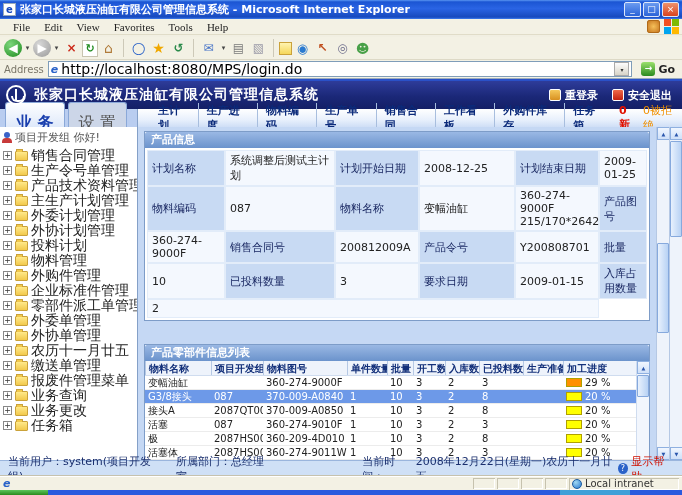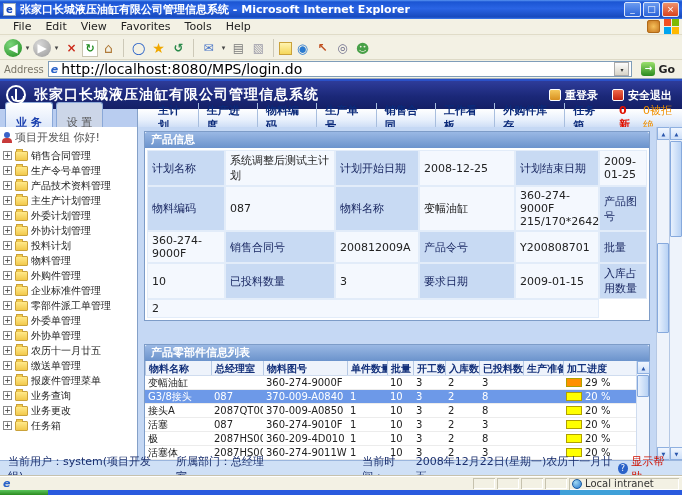--- a/index.html
+++ b/index.html
@@ -13,21 +13,21 @@
   .titlebar .win-icon { width:13px; height:13px; background:#fff; border:1px solid #9ab; margin-right:4px;
     color:#1749bd; font-weight:bold; font-size:10px; line-height:11px; text-align:center; }
   .titlebar .title-text { font-weight:bold; font-size:11px; flex:1; white-space:nowrap; overflow:hidden; }
   .win-btns { display:flex; gap:2px; }
   .win-btn { width:17px; height:15px; border-radius:2px; border:1px solid #dce6fa; color:#fff;
     font-size:9px; line-height:13px; text-align:center; background:linear-gradient(#6b9bf0,#2a63d8); }
   .win-btn.wb-close { background:linear-gradient(#f0926c,#d8431f); }
 
   
   .menubar { position:absolute; top:19px; left:0; right:0; height:16px; background:#f3f1e4;
-    border-bottom:1px solid #e0dcc8; display:flex; align-items:center; padding-left:6px; }
+    border-bottom:1px solid #e0dcc8; display:flex; align-items:center; padding-left:6px;font-family:Liberation Serif, serif; }
   .menu-item { padding:1px 7px; color:#222; }
   .menubar-right { margin-left:auto; display:flex; align-items:center; gap:4px; padding-right:2px; }
   .brand-badge { width:13px; height:13px; border-radius:2px; background:radial-gradient(#f5c05a,#c87820); border:1px solid #b06a18; }
   .winflag { width:16px; height:16px; display:grid; grid-template-columns:7px 7px; grid-template-rows:7px 7px; gap:1px; }
   .winflag i:nth-child(1){background:#f25022;} .winflag i:nth-child(2){background:#7fba00;}
   .winflag i:nth-child(3){background:#00a4ef;} .winflag i:nth-child(4){background:#ffb900;}
 
   
   .toolbar { position:absolute; top:37px; left:0; right:0; height:23px; background:#f3f1e4;
     border-bottom:1px solid #ddd9c6; display:flex; align-items:center; padding-left:4px; gap:1px; }
@@ -73,41 +73,41 @@
   .logo::after { content:""; position:absolute; left:7px; top:2px; width:2px; height:12px; background:#fff; }
   .logo::before { content:""; position:absolute; left:3px; top:9px; width:10px; height:4px; border:2px solid #fff; border-top:none; border-radius:0 0 8px 8px; }
   .app-title { color:#fff; font-weight:bold; font-size:14px; letter-spacing:1px; flex:1; white-space:nowrap; overflow:hidden; }
   .hdr-btn { display:flex; align-items:center; gap:4px; color:#fff; font-weight:bold; font-size:11px; margin-left:14px; }
   .hdr-ic { width:12px; height:12px; border-radius:2px; color:#fff; font-size:8px; line-height:12px; text-align:center; }
   .hdr-ic.relogin { background:linear-gradient(#f5c75a,#d89020); border:1px solid #fff; }
   .hdr-ic.logout { background:linear-gradient(#f06a4a,#c42210); border:1px solid #fff; }
 
   .tab-strip { height:18px; display:flex; }
   .tab-left { width:138px; background:#b9cdf0; display:flex; align-items:flex-end; padding-left:5px; gap:3px; border-right:1px solid #84a0c8; }
-  .side-tab { height:16px; padding:12px 10px; font-size:11px; line-height:16px; border:1px solid #8aa8d8; border-bottom:none;
+  .side-tab { height:16px; padding:12px 10px; font-size:16px; line-height:16px; border:1px solid #8aa8d8; border-bottom:none;
     border-radius:3px 3px 0 0; }
   .side-tab.active { background:linear-gradient(#fdfeff,#dfe9fa); color:#1a3fae; font-weight:bold; }
   .side-tab.inactive { background:#ccd6e8; color:#555; }
   .nav-strip { flex:1; background:linear-gradient(180deg,#ffffff,#e8f0fc 60%,#cfdef6); display:flex; align-items:center; padding-left:12px; }
   .nav-item { padding:0 8px; color:#0b2a7a; font-weight:bold; font-size:11px; border-right:1px solid #a8bede; }
   .nav-item:last-child { border-right:none; }
   .nav-badge-new { color:#e01000; font-weight:bold; margin-left:6px; }
   .nav-badge-rej { color:#f09000; font-weight:normal; margin-left:6px; }
 
   .app-body { position:absolute; top:46px; bottom:16px; left:0; right:0; display:flex; }
   .sidebar { width:138px; background:#fff; border-right:1px solid #84a0c8; overflow:hidden; padding-top:2px; }
   .greeting { display:flex; align-items:center; gap:3px; color:#555; padding:1px 2px 3px 2px; font-size:11px; }
   .user-ic { width:10px; height:11px; position:relative; }
   .user-ic::before { content:""; position:absolute; top:0; left:2px; width:6px; height:6px; border-radius:50%; background:#3a62c8; }
   .user-ic::after { content:""; position:absolute; bottom:0; left:0; width:10px; height:5px; border-radius:4px 4px 0 0; background:#c83a3a; }
   .tree-row { display:flex; align-items:center; gap:3px; height:15px; padding-left:3px; white-space:nowrap; }
   .plusbox { width:9px; height:9px; border:1px solid #888; background:#fff; font-size:8px; line-height:7px; text-align:center; color:#333; flex:0 0 9px; }
   .folder { width:13px; height:10px; background:linear-gradient(#ffe98a,#f2c94c); border:1px solid #caa23a; border-radius:1px; position:relative; flex:0 0 13px; }
   .folder::before { content:""; position:absolute; top:-3px; left:0; width:5px; height:2px; background:#f2c94c; border:1px solid #caa23a; border-bottom:none; }
-  .tree-label { font-size:10px; color:#222; }
+  .tree-label { font-size:14px; color:#222; }
 
   .content { flex:1; background:#c5d8f4; padding:4px 6px; overflow:hidden; }
   .panel { border:1px solid #7d9cc8; background:#fff; margin-bottom:23px; }
   .panel-h { height:16px; background:linear-gradient(180deg,#9ab8e4,#6b93cc); color:#fff; font-weight:bold;
     font-size:11px; line-height:16px; padding:0 6px; border-radius:2px 2px 0 0; }
 
   .pi-grid { display:grid; grid-template-columns:78px 110px 84px 96px 84px 1fr; background:#fff; padding:2px; }
   .pi-label, .pi-value { border:1px solid #e2ecf9; padding:2px 4px; font-size:11px; min-height:17px; display:flex; align-items:center; }
   .pi-label { background:#c8daf3; color:#15235e; }
   .pi-value { background:#f4f8fe; color:#222; }
@@ -403,21 +403,21 @@
             <div class="pi-value" style="grid-column: span 5;">2</div>
           </div>
       </div>
 
       <div class="panel">
         <div class="panel-h">产品零部件信息列表</div>
         <div class="pt-wrap">
           <div class="pt-scrollable">
             <div class="pt-head">
                 <div class="pt-h" style="width: 66px;">物料名称</div>
-                <div class="pt-h" style="width: 52px;">总经理室</div>
+                <div class="pt-h" style="width: 52px;">项目开发组</div>
                 <div class="pt-h" style="width: 84px;">物料图号</div>
                 <div class="pt-h" style="width: 40px;">单件数量</div>
                 <div class="pt-h" style="width: 26px;">批量</div>
                 <div class="pt-h" style="width: 32px;">开工数</div>
                 <div class="pt-h" style="width: 34px;">入库数</div>
                 <div class="pt-h" style="width: 44px;">已投料数</div>
                 <div class="pt-h" style="width: 40px;">生产准备</div>
                 <div class="pt-h" style="width: 60px;">加工进度</div>
               </div>
             <div>

